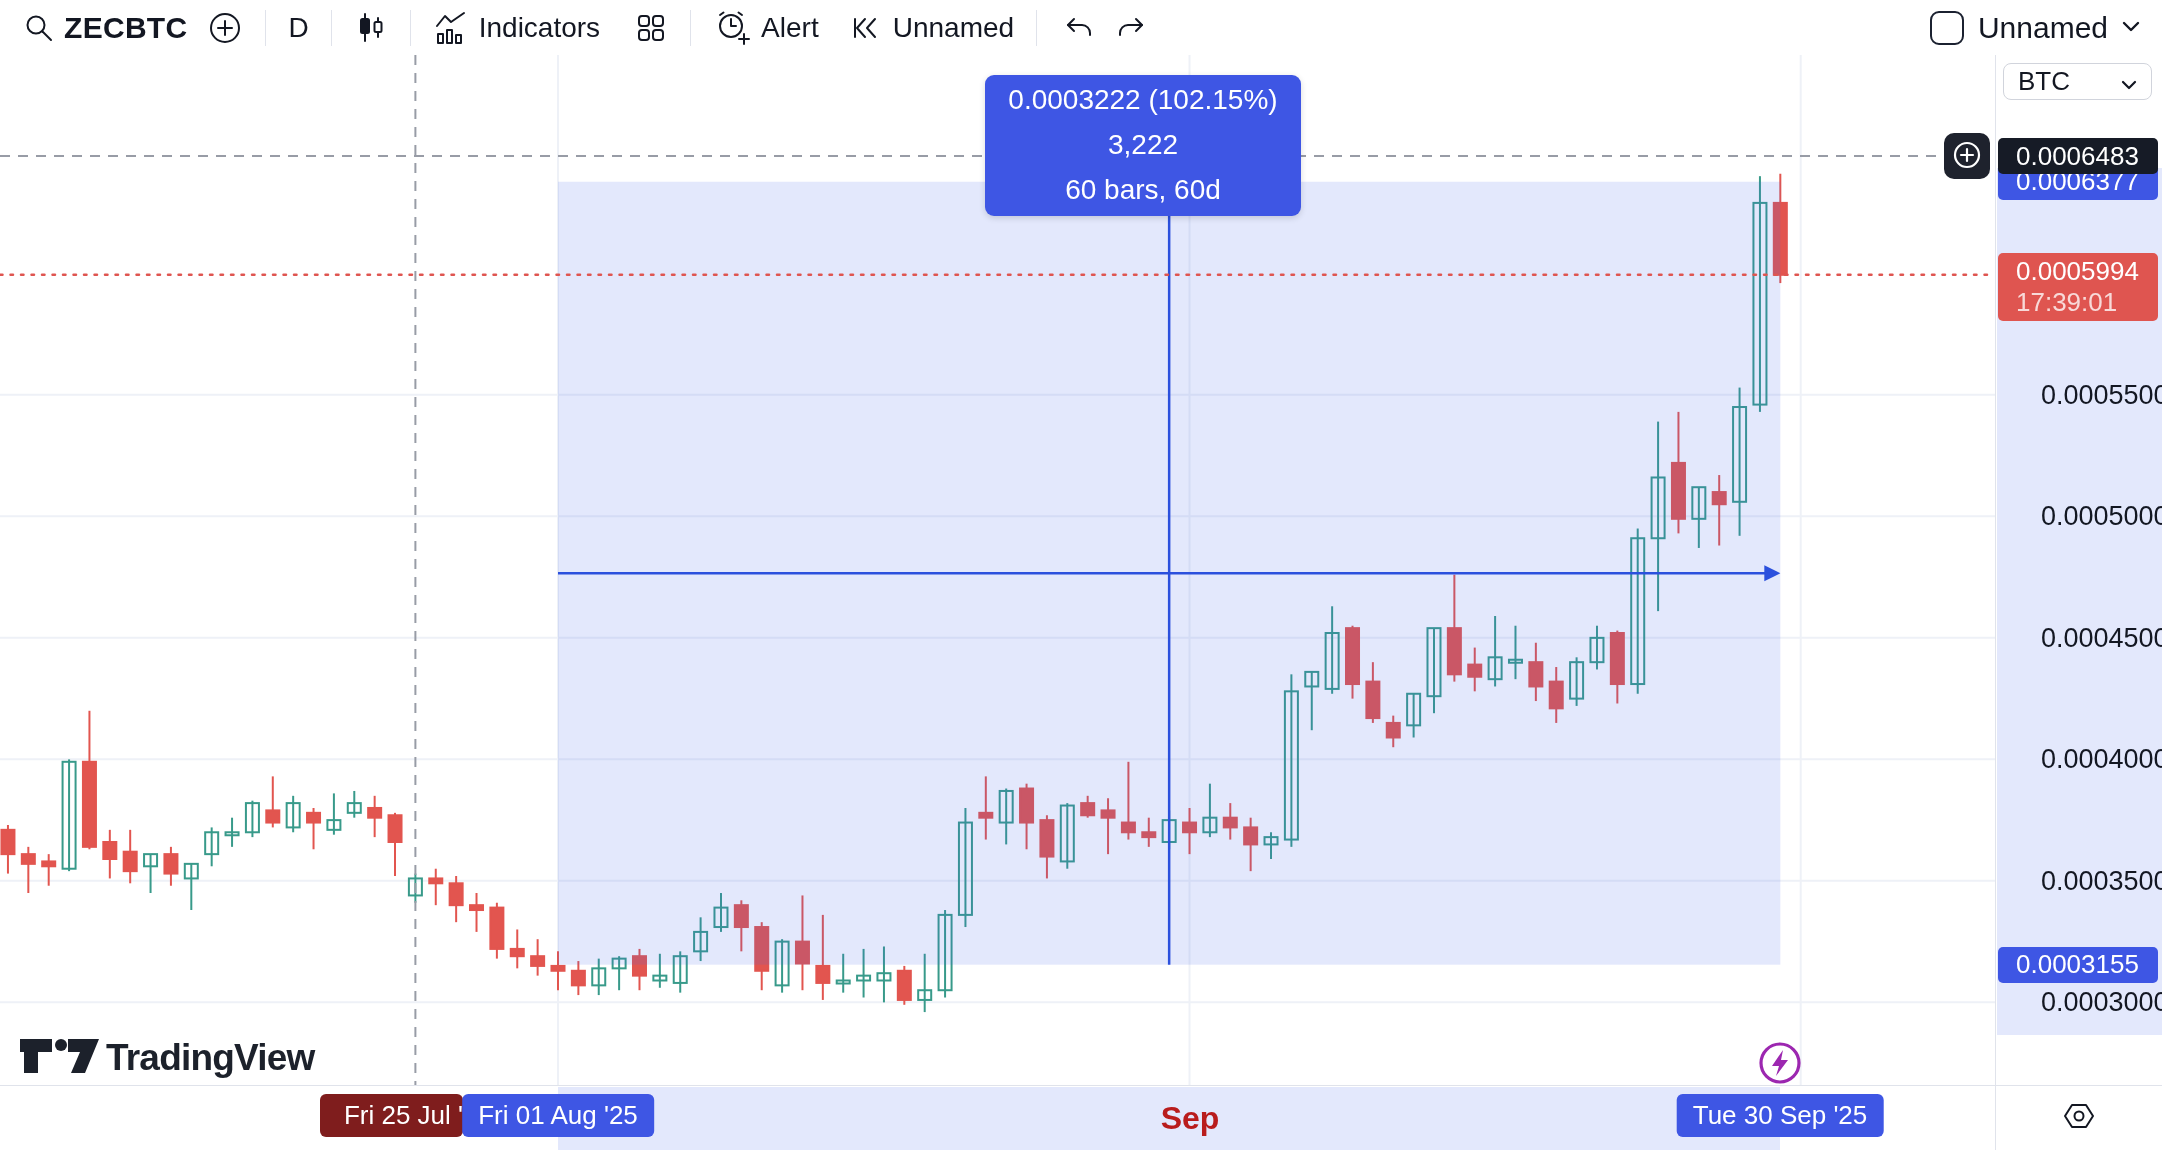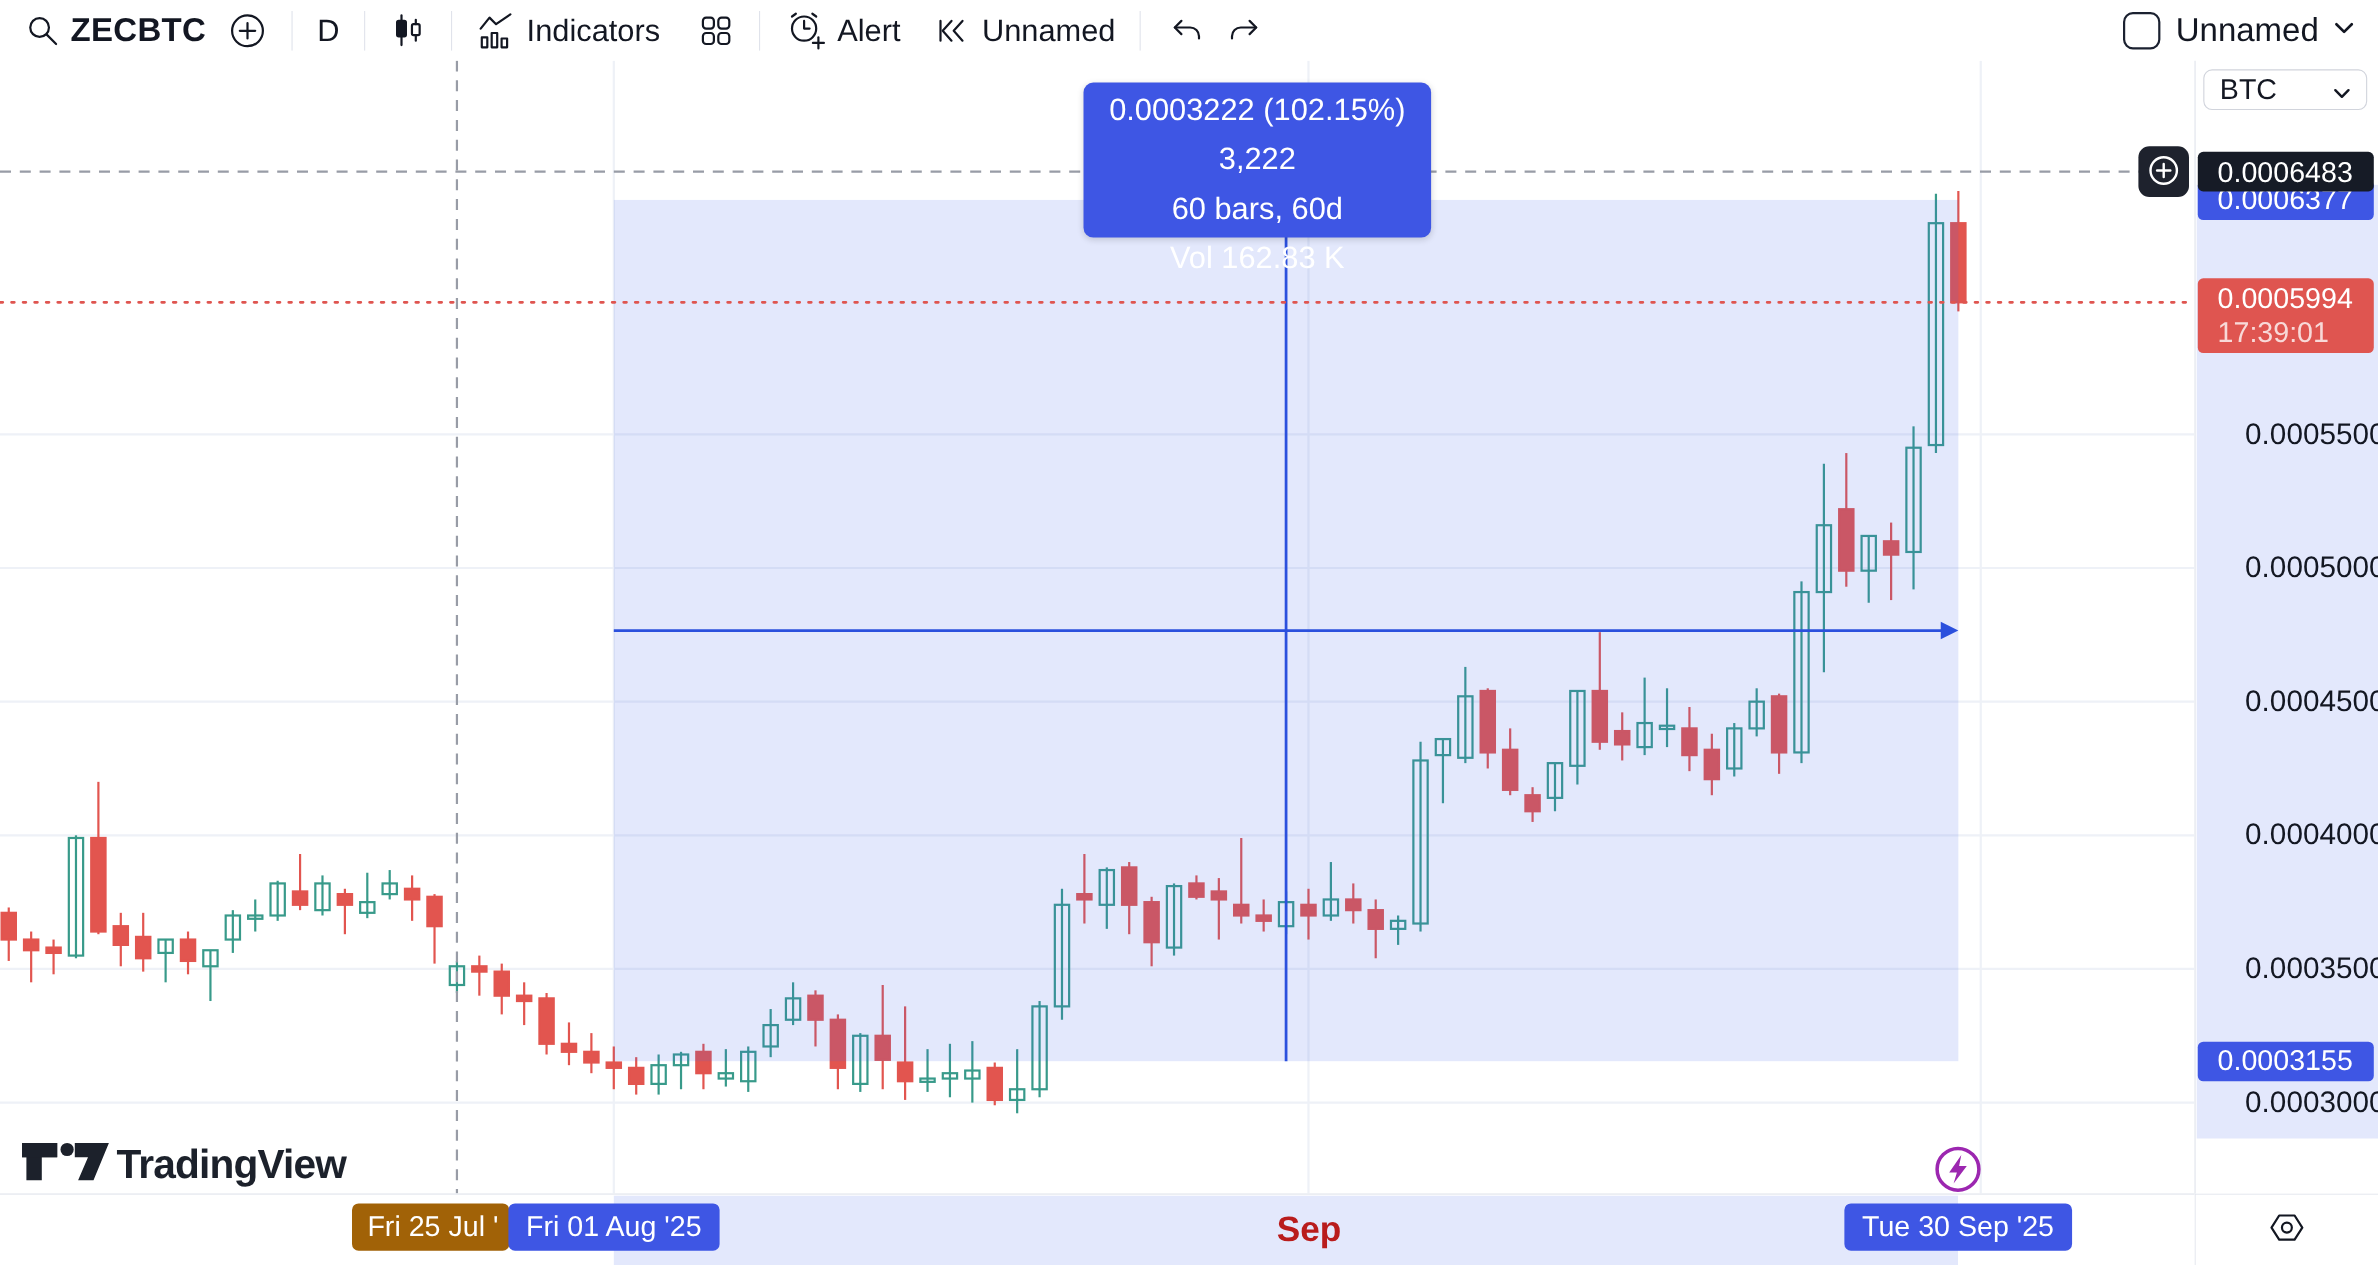--- a/index.html
+++ b/index.html
@@ -26,21 +26,21 @@
   .tick{position:absolute;left:20px;font-size:27px;color:#131722;transform:translateY(-50%);white-space:nowrap;margin-left:25px;}
   .axis-label{position:absolute;left:2px;width:160px;height:36px;border-radius:5px;display:flex;align-items:center;padding-left:18px;font-size:26px;color:#fff;white-space:nowrap;}
   .axis-label.dark{background:#161b26;}
   .axis-label.blue{background:#3e56e4;}
   .axis-label.red{height:68px;background:#df5550;flex-direction:column;align-items:flex-start;justify-content:center;line-height:31px;}
   .axis-label.red .cd{color:rgba(255,255,255,0.78);}
   
   .time-axis{position:absolute;left:0;bottom:0;width:1995px;height:65px;background:#fff;border-top:1px solid #e0e3eb;z-index:2;cursor:ew-resize;}
   .ta-overlay{position:absolute;top:1px;bottom:0;left:558px;width:1222px;background:rgba(70,100,235,0.15);}
   .t-label{position:absolute;top:8px;height:43px;border-radius:6px;display:flex;align-items:center;padding:0 16px;font-size:26px;color:#fff;white-space:nowrap;}
-  .t-label.dark{background:#a16207;}
+  .t-label.dark{background:#7f1d1d;justify-content:flex-end;}
   .t-label.blue{background:#3e56e4;}
   .month-label{position:absolute;top:50%;transform:translateY(-50%);left:1160px;width:60px;text-align:center;font-size:32px;font-weight:600;color:#b91c1c;}
   .corner{position:absolute;left:1995px;bottom:0;width:167px;height:65px;background:#fff;border-left:1px solid #e0e3eb;border-top:1px solid #e0e3eb;display:flex;align-items:center;justify-content:center;cursor:pointer;}
   
   .tooltip{position:absolute;left:985px;top:20px;width:316px;height:141px;background:#3e56e4;border-radius:9px;z-index:4;color:#fff;text-align:center;font-size:28px;line-height:45px;padding-top:2px;box-shadow:0 2px 6px rgba(0,0,0,0.15);}
   .plus-fab{position:absolute;left:1944px;top:78px;width:46px;height:46px;background:#1e222d;border:none;border-radius:10px;display:flex;align-items:center;justify-content:center;cursor:pointer;z-index:4;}
   .lightning{position:absolute;left:1758px;top:986px;width:44px;height:44px;z-index:3;cursor:pointer;}
   .tv-logo{position:absolute;left:18px;top:978px;display:flex;align-items:center;z-index:3;}
   .tv-logo .wordmark{font-size:37px;font-weight:700;letter-spacing:-0.8px;color:#1c212b;}
 </style>
@@ -426,21 +426,20 @@
             <polygon points="9,3 23,3 30,14 23,25 9,25 2,14"></polygon>
             <circle cx="16" cy="14" r="4.5"></circle>
           </g>
         </svg>
     </span>
   </div>
 
   <div class="tooltip">
     <div>0.0003222 (102.15%) 3,222</div>
     <div>60 bars, 60d</div>
-    <div>Vol 162.83 K</div>
   </div>
 
   <button class="plus-fab">
     <span>
       <svg width="32" height="32" viewBox="0 0 32 32">
           <g fill="none" stroke="#fff" stroke-width="2.2" stroke-linecap="round">
             <circle cx="16" cy="16" r="12"></circle>
             <line x1="16" y1="10" x2="16" y2="22"></line>
             <line x1="10" y1="16" x2="22" y2="16"></line>
           </g>

